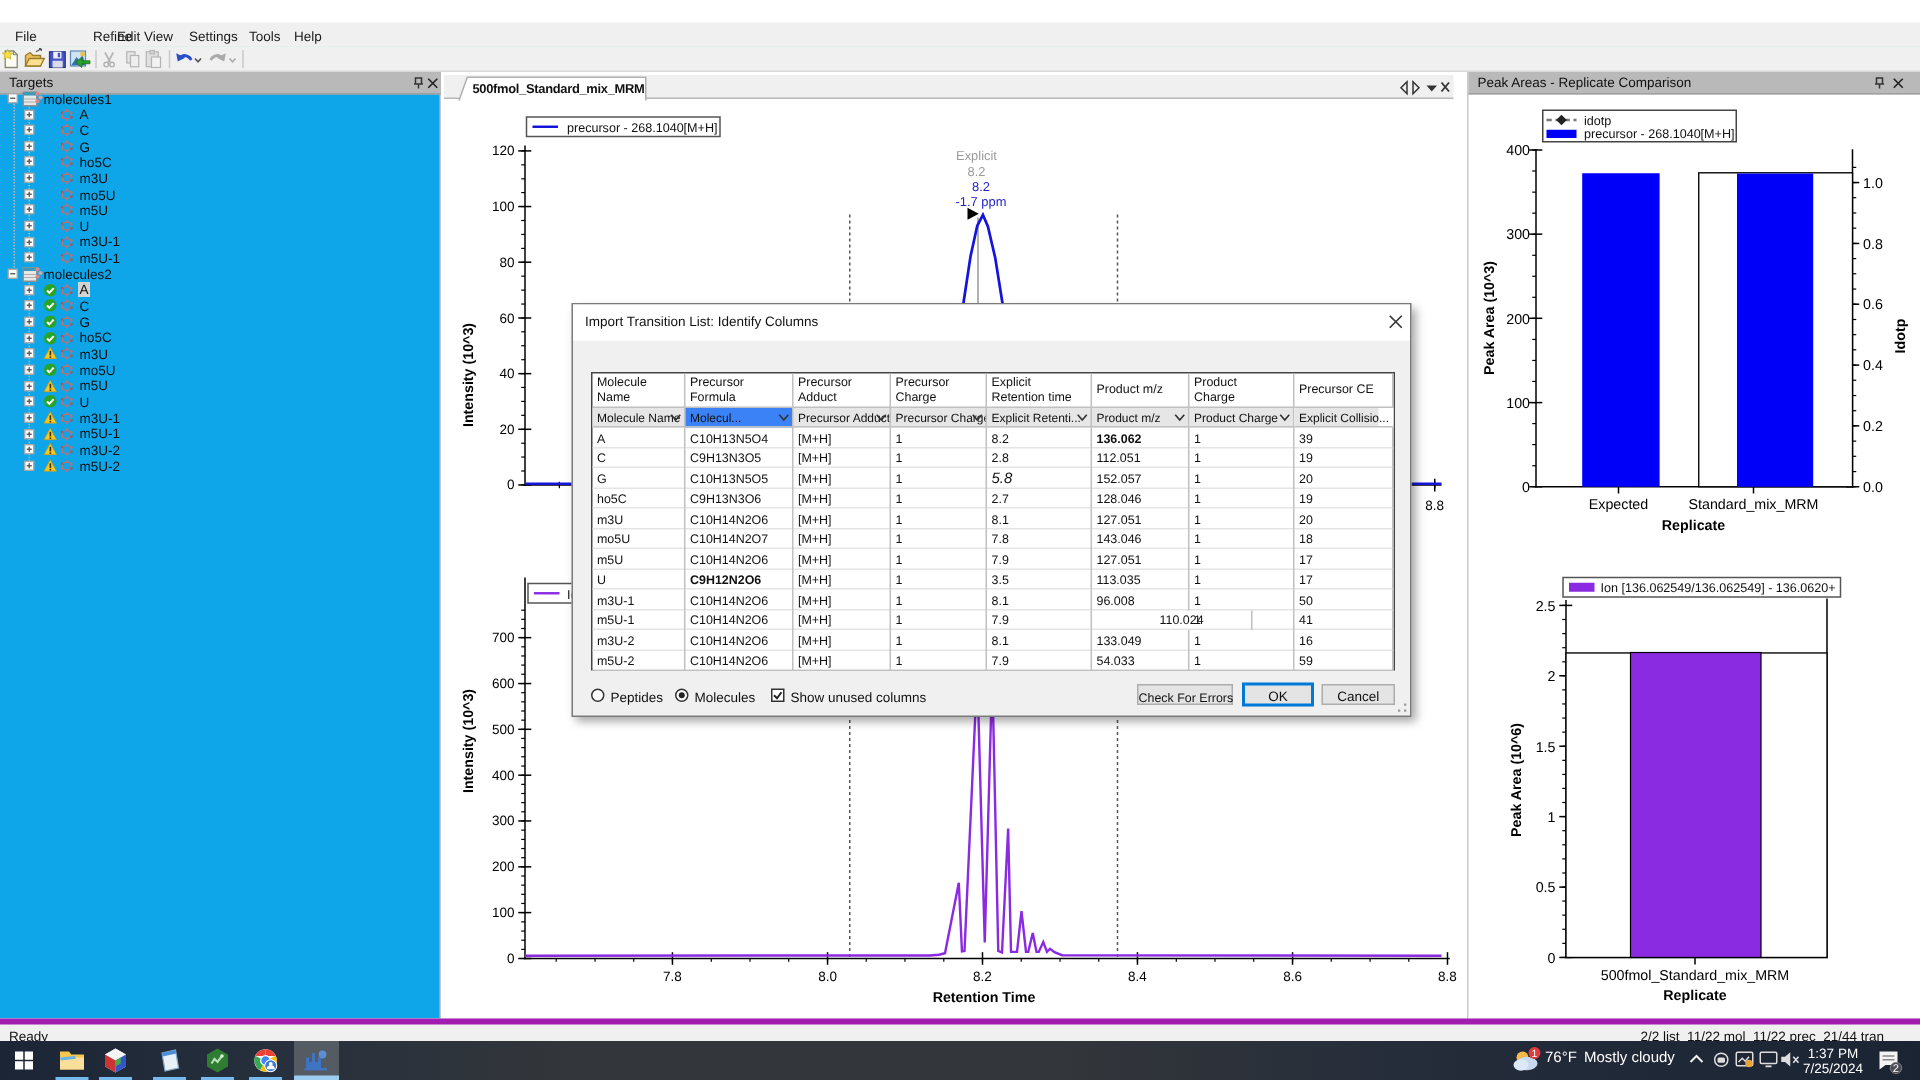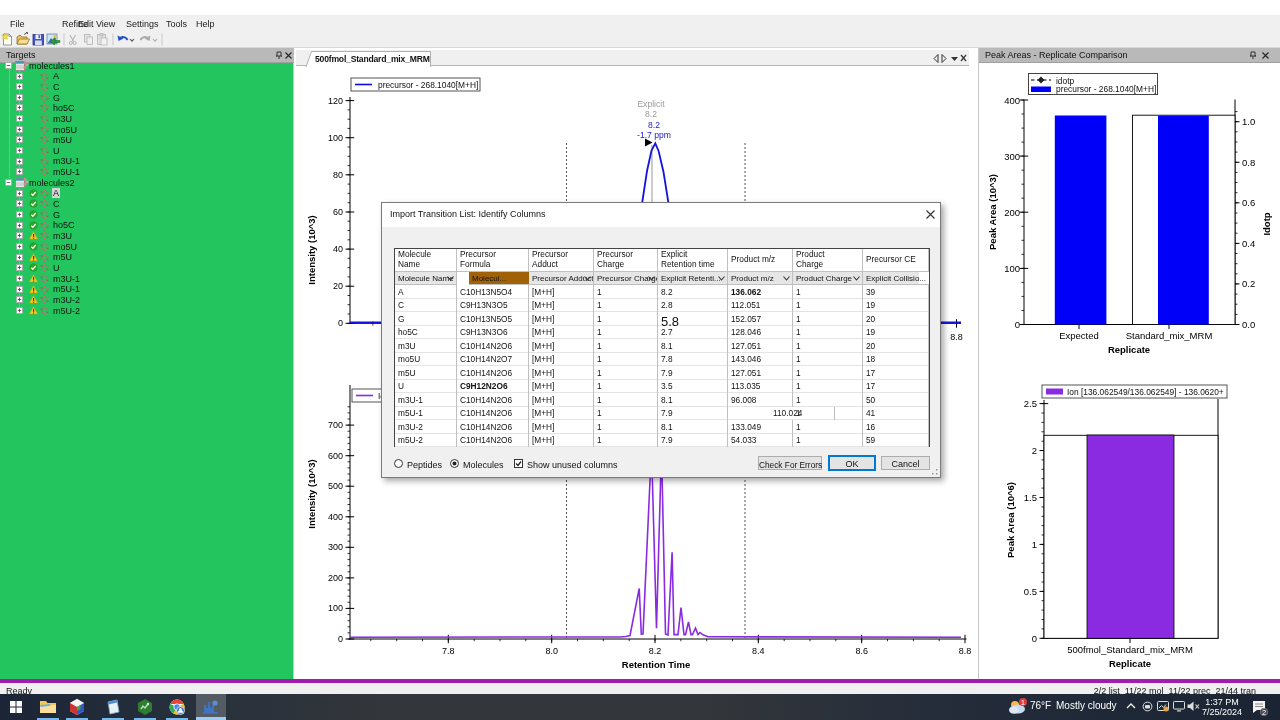--- a/index.html
+++ b/index.html
@@ -74,21 +74,21 @@
   <path d="M117.5 4.5 L118.5 10 L123.5 7.5 Z" fill="#2a50c8"></path>
   <path d="M130 8 l2 2.2 2 -2.2" fill="none" stroke="#555" stroke-width="1.1"></path>
 
   <path d="M149 8.5 q-3.5 -4.5 -7.5 -1 l-1 1.5" fill="none" stroke="#aaa" stroke-width="2"></path>
   <path d="M150.5 4.5 L149.5 10 L144.5 7.5 Z" fill="#aaa"></path>
   <path d="M153 8 l2 2.2 2 -2.2" fill="none" stroke="#aaa" stroke-width="1.1"></path>
   <line x1="162" y1="2.5" x2="162" y2="14.5" stroke="#c8c8c8"></line>
 </svg>
 </div>
 
-<div class="abs" style="left:0;top:48px;width:294px;height:631px;background:#22c55e;border-right:1px solid #c8c8c8;text-decoration:underline;">
+<div class="abs" style="left:0;top:48px;width:294px;height:631px;background:#0ea5e9;border-right:1px solid #c8c8c8;text-decoration:underline;">
  <div class="abs" style="left:0;top:0;width:294px;height:15px;background:#b9b9b9;border-bottom:1px solid #a0a0a0;">
    <div class="abs" style="left:6px;top:2px;font-size:9px;color:#111;">Targets</div>
    <svg class="abs" style="left:275px;top:3px" width="8" height="9" viewBox="0 0 8 9">
      <path d="M2 1 L6 1 L6 5 L7 5 L1 5 L2 5 Z M4 5 L4 8" stroke="#333" stroke-width="1" fill="none"></path>
    </svg>
    <svg class="abs" style="left:285px;top:4px" width="7" height="7" viewBox="0 0 7 7">
      <path d="M0.5 0.5 L6.5 6.5 M6.5 0.5 L0.5 6.5" stroke="#222" stroke-width="1.1"></path>
    </svg>
  </div>
 
@@ -881,21 +881,21 @@
 <div class="abs" style="left:263px;top:0;width:70px;height:23px;border-right:1px solid #c0c0c0;border-bottom:1px solid #c0c0c0;font-size:8.3px;color:#111;padding-top:1px;padding-left:3px;line-height:1.2;">Explicit<br>Retention time</div>
 <div class="abs" style="left:333px;top:0;width:65px;height:23px;border-right:1px solid #c0c0c0;border-bottom:1px solid #c0c0c0;font-size:8.3px;color:#111;padding-top:5.5px;padding-left:3px;line-height:1.2;">Product m/z<br></div>
 <div class="abs" style="left:398px;top:0;width:70px;height:23px;border-right:1px solid #c0c0c0;border-bottom:1px solid #c0c0c0;font-size:8.3px;color:#111;padding-top:1px;padding-left:3px;line-height:1.2;">Product<br>Charge</div>
 <div class="abs" style="left:468px;top:0;width:66px;height:23px;border-right:1px solid #c0c0c0;border-bottom:1px solid #c0c0c0;font-size:8.3px;color:#111;padding-top:5.5px;padding-left:3px;line-height:1.2;">Precursor CE<br></div>
 </div>
 <div class="abs" style="left:0;top:23px;width:534px;height:13px;">
 <div class="abs" style="left:0px;top:0;width:62px;height:13px;border-right:1px solid #c0c0c0;border-bottom:1px solid #c0c0c0;background:#e6e6e6;font-size:8px;color:#111;padding:2px 0 0 3px;white-space:nowrap;overflow:hidden;">Molecule Name
 <svg class="abs" style="right:2px;top:4px" width="7" height="5" viewBox="0 0 7 5">
             <path d="M0.5 0.5 L3.5 4 L6.5 0.5" fill="none" stroke="#333" stroke-width="1.1"></path>
           </svg></div>
-<div class="abs" style="left:62px;top:0;width:72px;height:13px;border-right:1px solid #c0c0c0;border-bottom:1px solid #c0c0c0;background:#a16207;font-size:8px;color:#111;padding:2px 0 0 3px;white-space:nowrap;overflow:hidden;margin-left:12px;">Molecul...
+<div class="abs" style="left:62px;top:0;width:72px;height:13px;border-right:1px solid #c0c0c0;border-bottom:1px solid #c0c0c0;background:#3b82f6;font-size:8px;color:#111;padding:2px 0 0 3px;white-space:nowrap;overflow:hidden;">Molecul...
 <svg class="abs" style="right:2px;top:4px" width="7" height="5" viewBox="0 0 7 5">
             <path d="M0.5 0.5 L3.5 4 L6.5 0.5" fill="none" stroke="#333" stroke-width="1.1"></path>
           </svg></div>
 <div class="abs" style="left:134px;top:0;width:65px;height:13px;border-right:1px solid #c0c0c0;border-bottom:1px solid #c0c0c0;background:#e6e6e6;font-size:8px;color:#111;padding:2px 0 0 3px;white-space:nowrap;overflow:hidden;">Precursor Adduct
 <svg class="abs" style="right:2px;top:4px" width="7" height="5" viewBox="0 0 7 5">
             <path d="M0.5 0.5 L3.5 4 L6.5 0.5" fill="none" stroke="#333" stroke-width="1.1"></path>
           </svg></div>
 <div class="abs" style="left:199px;top:0;width:64px;height:13px;border-right:1px solid #c0c0c0;border-bottom:1px solid #c0c0c0;background:#e6e6e6;font-size:8px;color:#111;padding:2px 0 0 3px;white-space:nowrap;overflow:hidden;">Precursor Charge
 <svg class="abs" style="right:2px;top:4px" width="7" height="5" viewBox="0 0 7 5">
             <path d="M0.5 0.5 L3.5 4 L6.5 0.5" fill="none" stroke="#333" stroke-width="1.1"></path>
@@ -934,21 +934,21 @@
 <div class="abs" style="left:263px;top:0;width:70px;height:13.54px;border-right:1px solid #c0c0c0;font-size:8.3px;color:#111;padding:1.5px 0 0 3px;">2.8</div>
 <div class="abs" style="left:333px;top:0;width:65px;height:13.54px;border-right:1px solid #c0c0c0;font-size:8.3px;color:#111;padding:1.5px 0 0 3px;">112.051</div>
 <div class="abs" style="left:398px;top:0;width:70px;height:13.54px;border-right:1px solid #c0c0c0;font-size:8.3px;color:#111;padding:1.5px 0 0 3px;">1</div>
 <div class="abs" style="left:468px;top:0;width:66px;height:13.54px;border-right:1px solid #c0c0c0;font-size:8.3px;color:#111;padding:1.5px 0 0 3px;">19</div>
 </div>
 <div class="abs" style="left:0;top:63.1px;width:534px;height:13.54px;border-bottom:1px solid #e4e4e4;">
 <div class="abs" style="left:0px;top:0;width:62px;height:13.54px;border-right:1px solid #c0c0c0;font-size:8.3px;color:#111;padding:1.5px 0 0 3px;">G</div>
 <div class="abs" style="left:62px;top:0;width:72px;height:13.54px;border-right:1px solid #c0c0c0;font-size:8.3px;color:#111;padding:1.5px 0 0 3px;">C10H13N5O5</div>
 <div class="abs" style="left:134px;top:0;width:65px;height:13.54px;border-right:1px solid #c0c0c0;font-size:8.3px;color:#111;padding:1.5px 0 0 3px;">[M+H]</div>
 <div class="abs" style="left:199px;top:0;width:64px;height:13.54px;border-right:1px solid #c0c0c0;font-size:8.3px;color:#111;padding:1.5px 0 0 3px;">1</div>
-<div class="abs" style="left:263px;top:0;width:70px;height:13.54px;border-right:1px solid #c0c0c0;font-size:13px;color:#111;padding:1.5px 0 0 3px;">5.8</div>
+<div class="abs" style="left:263px;top:0;width:70px;height:13.54px;border-right:1px solid #c0c0c0;font-size:10px;color:#111;padding:1.5px 0 0 3px;font-style:italic;">5.8</div>
 <div class="abs" style="left:333px;top:0;width:65px;height:13.54px;border-right:1px solid #c0c0c0;font-size:8.3px;color:#111;padding:1.5px 0 0 3px;">152.057</div>
 <div class="abs" style="left:398px;top:0;width:70px;height:13.54px;border-right:1px solid #c0c0c0;font-size:8.3px;color:#111;padding:1.5px 0 0 3px;">1</div>
 <div class="abs" style="left:468px;top:0;width:66px;height:13.54px;border-right:1px solid #c0c0c0;font-size:8.3px;color:#111;padding:1.5px 0 0 3px;">20</div>
 </div>
 <div class="abs" style="left:0;top:76.6px;width:534px;height:13.54px;border-bottom:1px solid #e4e4e4;">
 <div class="abs" style="left:0px;top:0;width:62px;height:13.54px;border-right:1px solid #c0c0c0;font-size:8.3px;color:#111;padding:1.5px 0 0 3px;">ho5C</div>
 <div class="abs" style="left:62px;top:0;width:72px;height:13.54px;border-right:1px solid #c0c0c0;font-size:8.3px;color:#111;padding:1.5px 0 0 3px;">C9H13N3O6</div>
 <div class="abs" style="left:134px;top:0;width:65px;height:13.54px;border-right:1px solid #c0c0c0;font-size:8.3px;color:#111;padding:1.5px 0 0 3px;">[M+H]</div>
 <div class="abs" style="left:199px;top:0;width:64px;height:13.54px;border-right:1px solid #c0c0c0;font-size:8.3px;color:#111;padding:1.5px 0 0 3px;">1</div>
 <div class="abs" style="left:263px;top:0;width:70px;height:13.54px;border-right:1px solid #c0c0c0;font-size:8.3px;color:#111;padding:1.5px 0 0 3px;">2.7</div>

